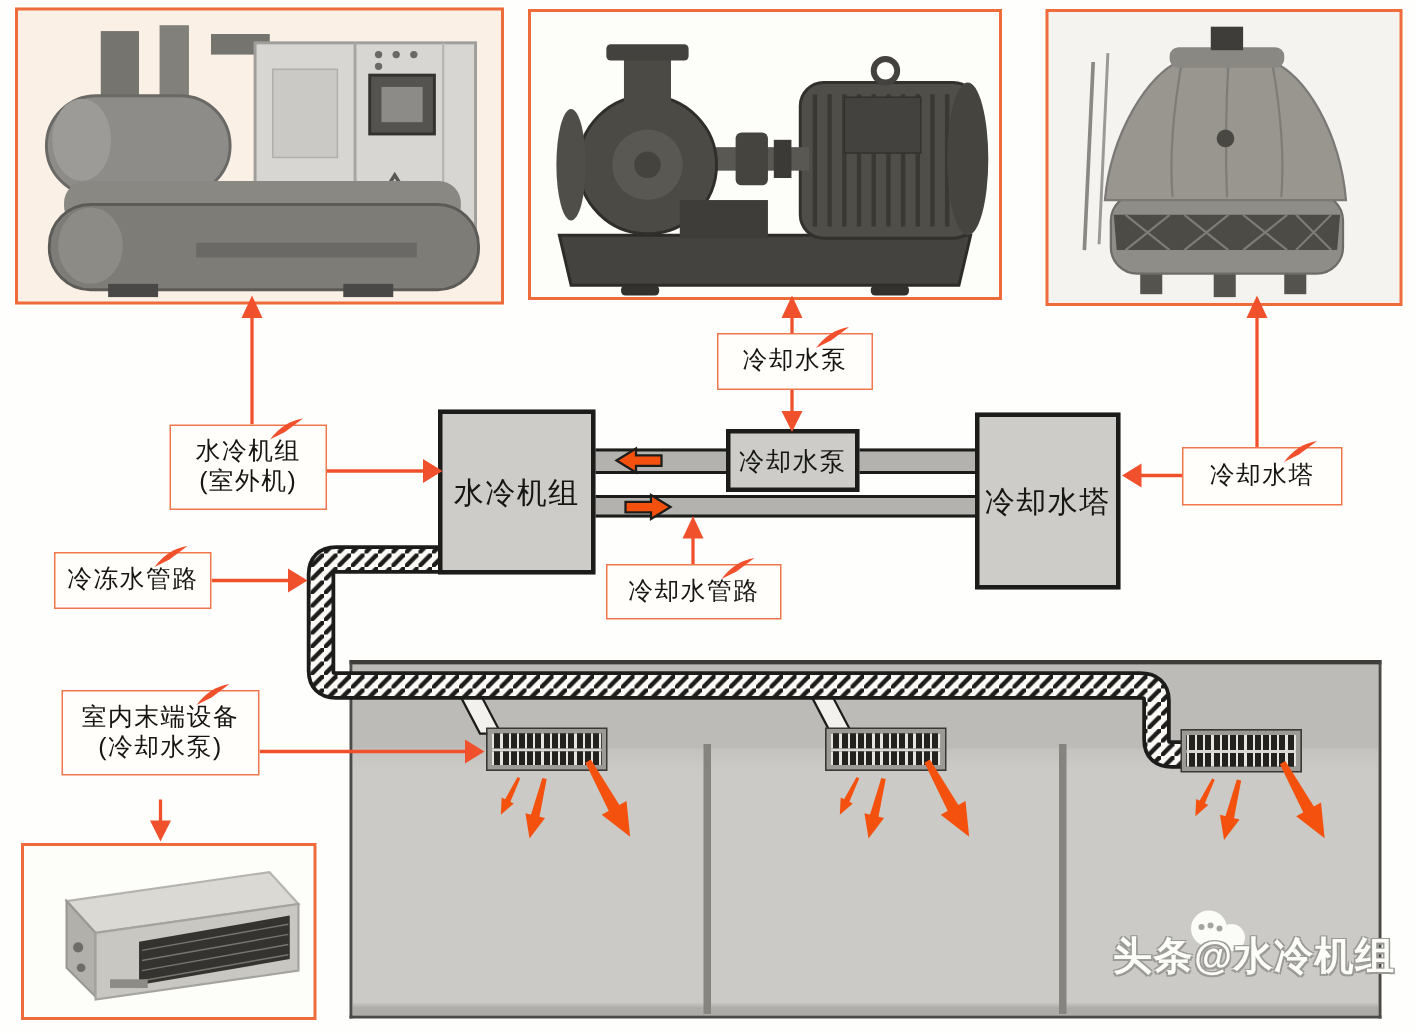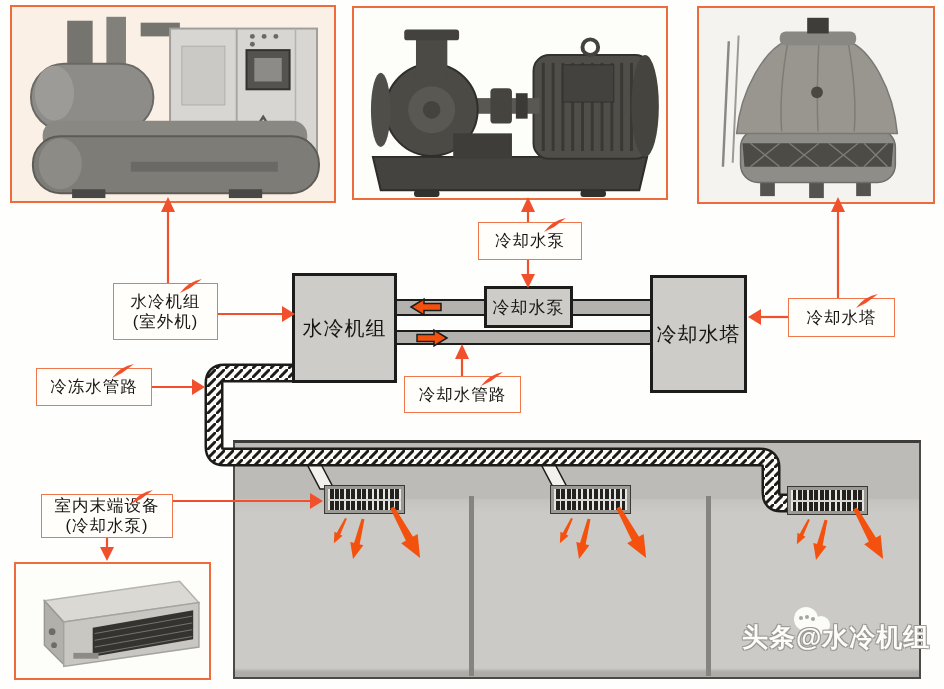--- a/index.html
+++ b/index.html
@@ -39,22 +39,22 @@
         box-sizing:border-box;z-index:4;}
   #pipe-upper{top:299px;height:17px;}
   #pipe-lower{top:330px;height:15px;}
   
   .callout{position:absolute;z-index:7;box-sizing:border-box;background:#fffefb;
            border:1.5px solid #f0764c;color:#171513;display:flex;flex-direction:column;
            align-items:center;justify-content:center;font-size:16.5px;line-height:1.2;
            letter-spacing:1px;}
   .callout .notch{position:absolute;top:-6px;right:14%;width:24px;height:16px;}
   #lbl-chiller{left:113px;top:283px;width:105px;height:57px;}
-  #lbl-chilled-pipe{left:36px;top:368px;width:116px;height:38px;}
-  #lbl-indoor{left:41px;top:494px;width:132px;height:44px;}
+  #lbl-chilled-pipe{left:36px;top:368px;width:105px;height:38px;}
+  #lbl-indoor{left:41px;top:460px;width:132px;height:57px;}
   #lbl-pump{left:478px;top:222px;width:104px;height:38px;}
   #lbl-cooling-pipe{left:404px;top:376px;width:117px;height:37px;}
   #lbl-tower{left:788px;top:298px;width:107px;height:39px;}
   
   .overlay{position:absolute;left:0;top:0;width:944px;height:689px;pointer-events:none;}
   #pipes-overlay{z-index:3;}
   #jets-overlay{z-index:4;}
   #connector-overlay{z-index:6;}
   
   #watermark{position:absolute;left:742px;top:620px;z-index:8;font-size:26px;font-weight:bold;

